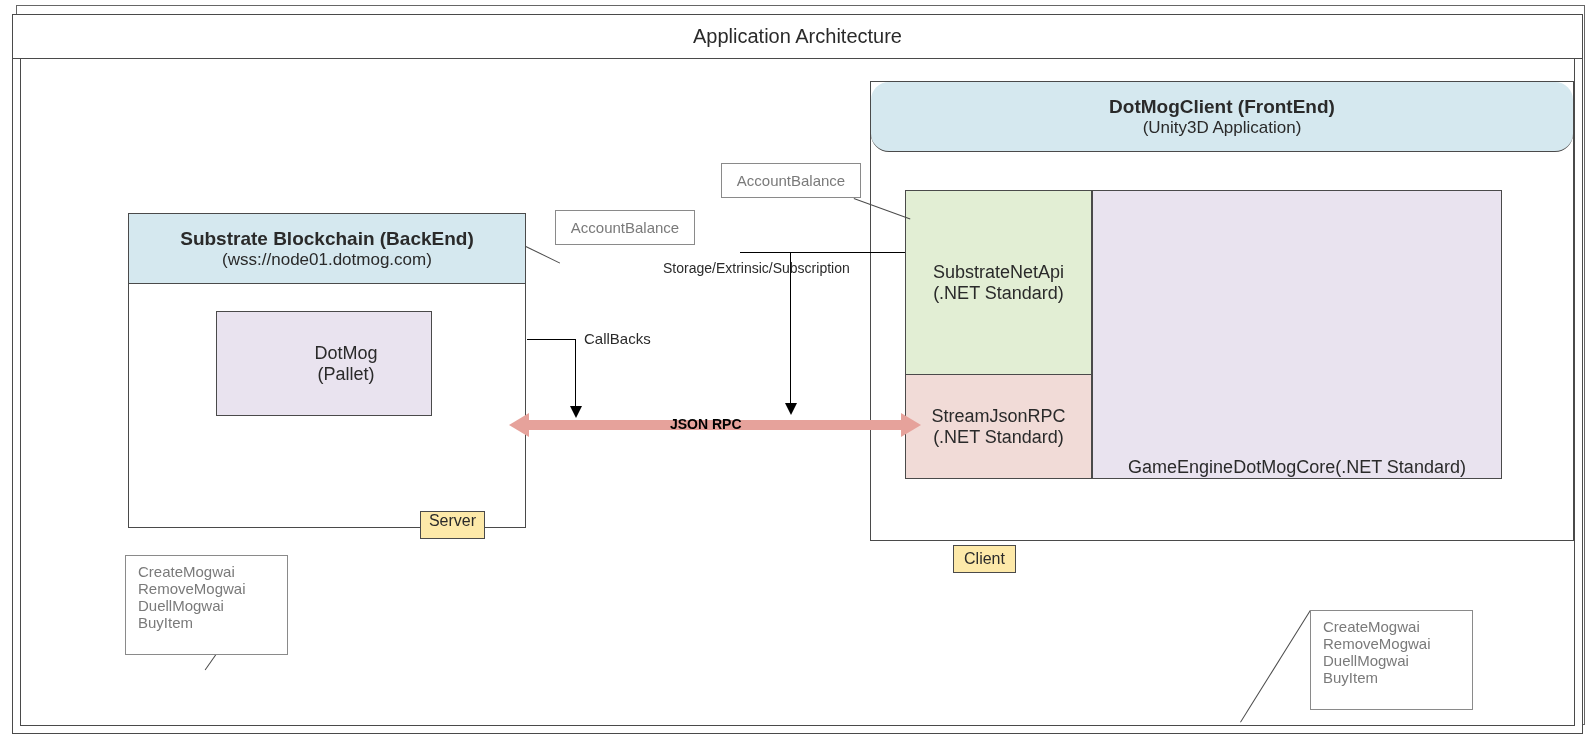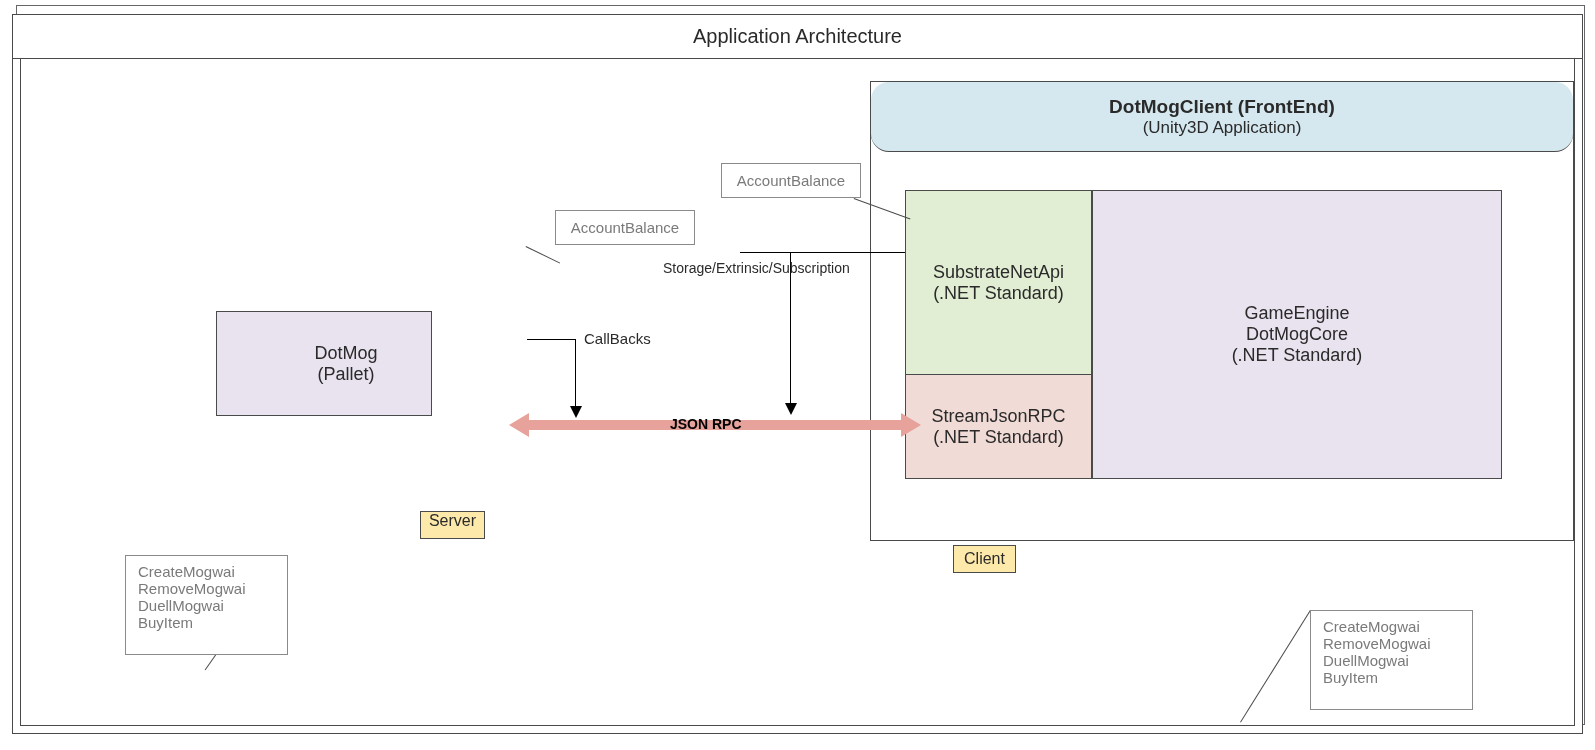--- a/index.html
+++ b/index.html
@@ -71,22 +71,22 @@
     background: #e2eed4; display: flex; flex-direction: column;
     align-items: center; justify-content: center; font-size: 18px;
   }
   .rpc-box {
     position: absolute; left: 905px; top: 374px; width: 187px; height: 105px;
     background: #f1dbd7; display: flex; flex-direction: column;
     align-items: center; justify-content: center; font-size: 18px;
   }
   .engine-box {
     position: absolute; left: 1092px; top: 190px; width: 410px; height: 289px;
-    background: #e9e3ef; display: flex; flex-direction: column;
-    align-items: center; justify-content: center; font-size: 18px;
+    background: #e9e3ef; display: flex; flex-direction: row;
+    align-items: flex-end; justify-content: center; font-size: 18px;
   }
   .client-label {
     position: absolute; left: 953px; top: 545px; width: 63px; height: 28px;
     background: #fde9a9; border: 1px solid #4a4a4a; box-sizing: border-box;
     display: flex; align-items: center; justify-content: center; font-size: 16px;
   }
   .client-balance {
     position: absolute; left: 721px; top: 163px; width: 140px; height: 35px;
     display: flex; align-items: center; justify-content: center;
     font-size: 15px; color: #7a7a7a;
@@ -161,20 +161,26 @@
 <div class="stage">
 
   <div class="outer-shadow border-black"></div>
   <div class="outer border-black"></div>
 
   <div class="title-bar border-black">
     <span>Application Architecture</span>
   </div>
   <div class="content-region border-black"></div>
 
+  <div class="server-box border-black">
+    <div class="server-header">
+      <div class="bold" style="font-size:19px">Substrate Blockchain (BackEnd)</div>
+      <div style="font-size:17px">(wss://node01.dotmog.com)</div>
+    </div>
+  </div>
   <div class="pallet-box border-black">
     <div>DotMog</div>
     <div>(Pallet)</div>
   </div>
   <div class="server-label">
     <span>Server</span>
   </div>
   <div class="backend-balance border-gray">
     <span>AccountBalance</span>
   </div>

